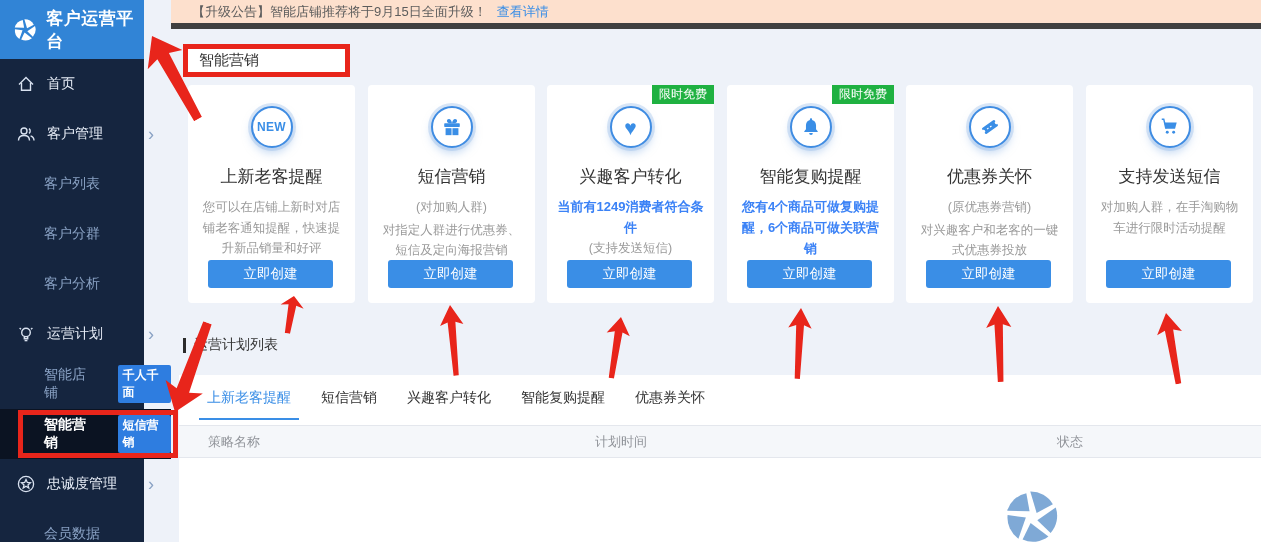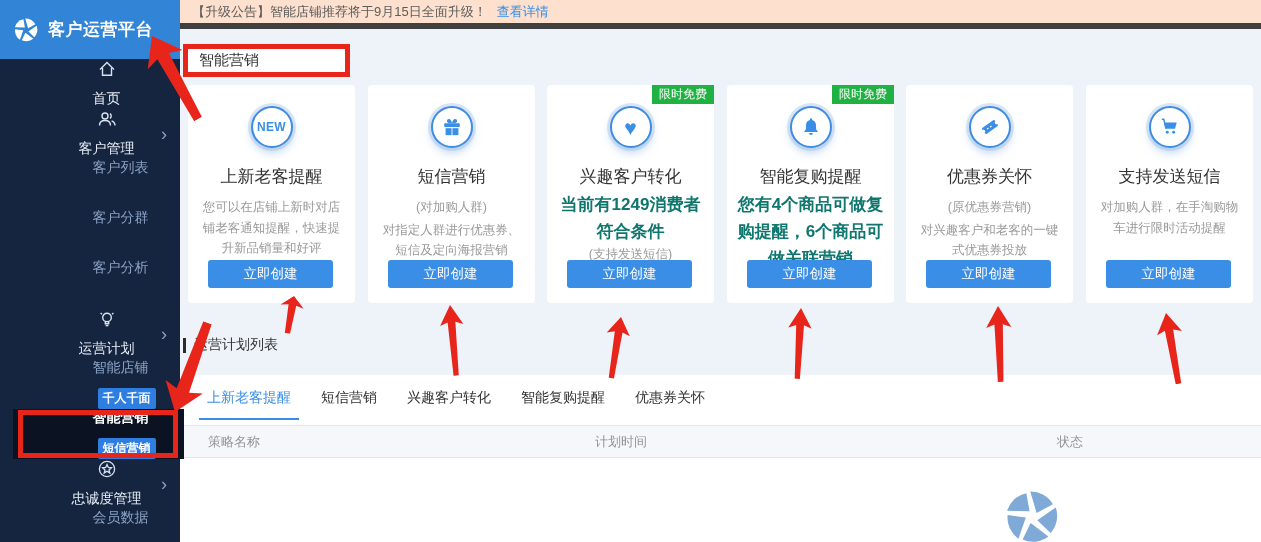--- a/index.html
+++ b/index.html
@@ -1,23 +1,23 @@
 <!DOCTYPE html>
 <html><head>
 <meta charset="utf-8">
 <style>
   * { margin:0; padding:0; box-sizing:border-box; }
   html,body { width:1261px; height:542px; overflow:hidden;
     font-family:"Liberation Sans", sans-serif; background:#eef2f9; position:relative; }
 
   
-  .sidebar { position:absolute; left:0; top:0; width:180px; height:542px; background:#15253f; z-index:2; }
+  .sidebar { position:absolute; left:0; top:0; width:144px; height:542px; background:#15253f; z-index:2; }
   .logo { height:59px; background:#3184d6; display:flex; align-items:center; padding-left:13px; gap:9px; }
   .logo-title { color:#fff; font-size:17px; font-weight:600; letter-spacing:.5px; }
-  .nav-item { position:absolute; left:13px; width:171px; height:50px; display:flex; align-items:center; padding-left:16px; gap:11px; color:#e7edf7; font-size:14px; cursor:pointer;flex-direction:column; }
+  .nav-item { position:absolute; left:0; width:171px; height:50px; display:flex; align-items:center; padding-left:16px; gap:11px; color:#e7edf7; font-size:14px; cursor:pointer; }
   .nav-item .chev { position:absolute; right:17px; top:50%; transform:translateY(-52%); font-size:18px; color:#8aa2c4; line-height:1; }
   .nav-sub { padding-left:44px; color:#8aa2c4; }
   .nav-sub.active { background:#0b1322; color:#fff; font-weight:600; }
   .nav-badge { background:#2e7de0; color:#fff; font-size:12px; padding:2px 5px; border-radius:2px; margin-left:12px; font-weight:700; }
   .nav-icon { width:20px; height:20px; color:#d9e2f0; flex:0 0 auto; }
 
   
   .main { position:absolute; left:171px; top:0; right:0; height:542px; }
   .banner { height:29px; background:#fde0cd; border-bottom:6px solid #404040; display:flex; align-items:center; padding-left:21px; font-size:13px; color:#5c5c5c; }
   .banner-link { color:#3a8ee6; margin-left:10px; text-decoration:none; cursor:pointer; }
@@ -30,21 +30,21 @@
   .ribbon { position:absolute; top:0; right:0; background:#1fb141; color:#fff; font-size:12px; padding:3px 7px; line-height:1.1; }
   .icon-circle { width:42px; height:42px; border-radius:50%; border:2px solid #3f8ce2; background:#fff;
     display:flex; align-items:center; justify-content:center; margin:21px auto 0;
     box-shadow:0 0 0 3px rgba(141,181,231,.32), 0 5px 8px rgba(141,181,231,.5); }
   .new-text { color:#3a8ee6; font-size:12px; font-weight:bold; letter-spacing:.3px; }
   .heart-glyph { color:#3a8ee6; font-size:21px; line-height:1; }
   .card-title { margin-top:17px; font-size:17px; color:#333; font-weight:500; }
   .card-sub { margin-top:9px; font-size:12.5px; color:#9a9a9a; line-height:1.65; }
   .card-desc { margin-top:2px; font-size:12.5px; color:#9a9a9a; line-height:1.65; padding:0 13px; }
   .card-desc.first { margin-top:9px; }
-  .card-highlight { margin-top:3px; font-size:17px; color:#0f766e; font-weight:600; line-height:1.6; padding:0 10px; }
+  .card-highlight { margin-top:9px; font-size:13px; color:#3b82f6; font-weight:600; line-height:1.6; padding:0 10px; }
   .card-note { margin-top:1px; font-size:12.5px; color:#9a9a9a; }
   .card-btn { position:absolute; left:20px; right:22px; bottom:15px; height:28px; background:#3a8ee6; color:#fff; font-size:13.5px; border:none; border-radius:3px; line-height:28px; text-align:center; cursor:pointer; }
 
   
   .section-head { position:absolute; left:12px; top:336px; display:flex; align-items:center; gap:8px; }
   .section-bar { width:3px; height:15px; background:#2b2b2b; }
   .section-title { font-size:14px; color:#333; }
   .panel { position:absolute; left:8px; right:0; top:375px; height:167px; background:#fff; }
   .tabs { display:flex; align-items:center; height:45px; padding-left:26px; gap:26px; }
   .tab { font-size:14px; color:#333; cursor:pointer; position:relative; padding:0 2px; height:45px; line-height:45px; }

